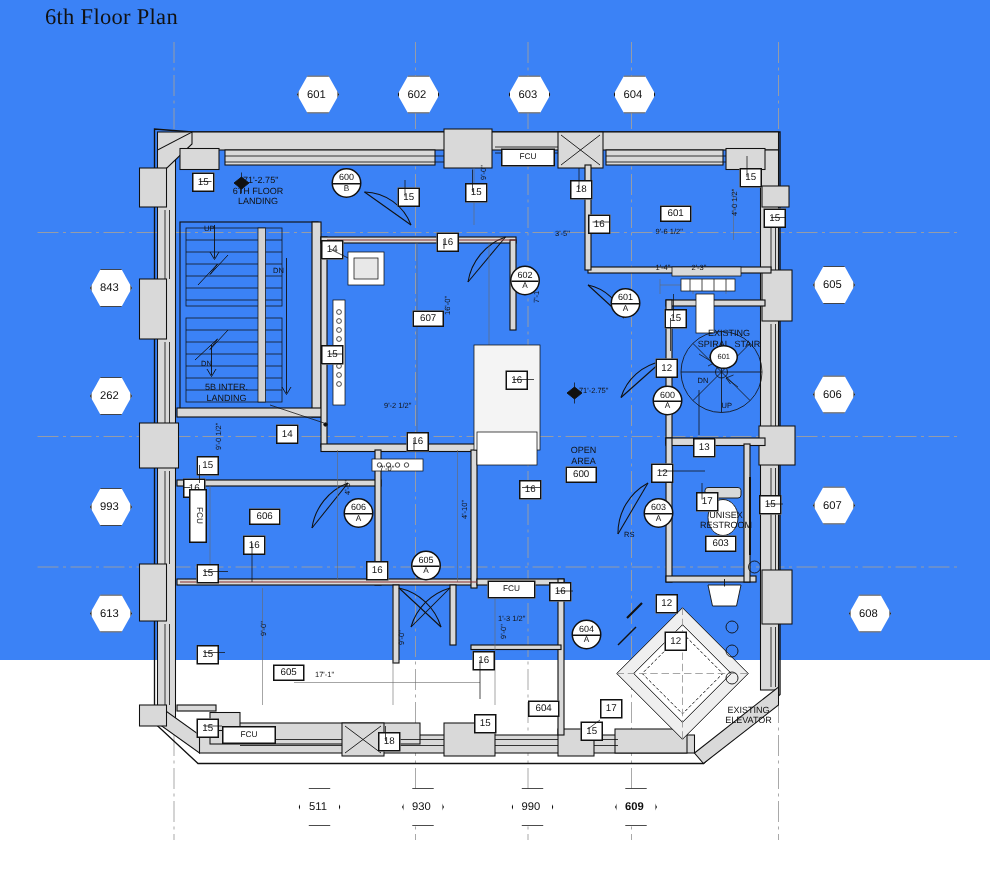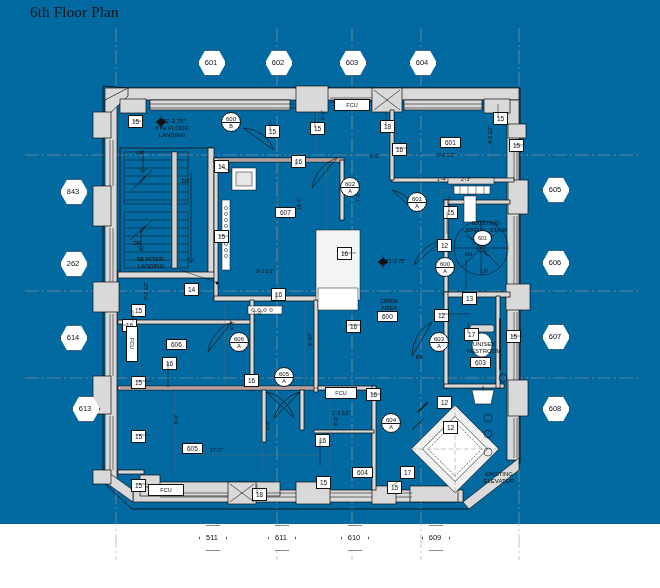--- a/index.html
+++ b/index.html
@@ -1,17 +1,17 @@
 <!DOCTYPE html>
 <html><head>
 <meta charset="utf-8">
 <style>
   html,body{margin:0;padding:0;background:#ffffff;}
   body{width:660px;height:588px;overflow:hidden;font-family:"Liberation Sans",sans-serif;}
-  #root{position:relative;width:660px;height:524px;background:#0369a1;}
+  #root{position:relative;width:660px;height:440px;background:#3b82f6;}
 
   .ttl{position:absolute;left:30px;top:4px;font-family:"Liberation Serif",serif;font-size:15px;color:#111;letter-spacing:.2px;}
 
   
   .lay{position:absolute;left:0;top:0;width:660px;height:588px;}
   svg.lay{overflow:visible;}
 
   
   .gb{position:absolute;width:26px;height:24px;display:flex;align-items:center;justify-content:center;
       font-size:7.5px;color:#111;font-family:"Liberation Sans",sans-serif;}
@@ -378,63 +378,63 @@
     <div class="gb" style="left:542px;top:250px;">
       <div class="hx"></div>
         <div class="hxin"></div>
       <span>606</span>
       </div>
     <div class="gb" style="left:542px;top:324px;">
       <div class="hx"></div>
         <div class="hxin"></div>
       <span>607</span>
       </div>
-    <div class="gb" style="left:542px;top:396px;text-align:right;">
+    <div class="gb" style="left:566px;top:396px;text-align:right;">
       <div class="hx"></div>
         <div class="hxin"></div>
       <span>608</span>
       </div>
 
     <div class="gb" style="left:199px;top:525px;">
       <div class="hx"></div>
         <div class="hxin"></div>
       <span>511</span>
       </div>
     <div class="gb" style="left:268px;top:525px;">
       <div class="hx"></div>
         <div class="hxin"></div>
-      <span>611</span>
+      <span>930</span>
       </div>
     <div class="gb" style="left:341px;top:525px;">
       <div class="hx"></div>
         <div class="hxin"></div>
-      <span>610</span>
-      </div>
-    <div class="gb" style="left:422px;top:525px;">
+      <span>990</span>
+      </div>
+    <div class="gb" style="left:410px;top:525px;font-weight:bold;">
       <div class="hx"></div>
         <div class="hxin"></div>
       <span>609</span>
       </div>
 
     <div class="gb" style="left:60px;top:179px;">
       <div class="hx"></div>
         <div class="hxin"></div>
       <span>843</span>
       </div>
     <div class="gb" style="left:60px;top:251px;">
       <div class="hx"></div>
         <div class="hxin"></div>
       <span>262</span>
       </div>
     <div class="gb" style="left:60px;top:325px;">
       <div class="hx"></div>
         <div class="hxin"></div>
-      <span>614</span>
-      </div>
-    <div class="gb" style="left:60px;top:396px;margin-left:12px;">
+      <span>993</span>
+      </div>
+    <div class="gb" style="left:60px;top:396px;">
       <div class="hx"></div>
         <div class="hxin"></div>
       <span>613</span>
       </div>
   </div>
 
   <div class="lay">
     <div class="rt" style="left:440px;top:137px;">
         <span>601</span>
       </div>

